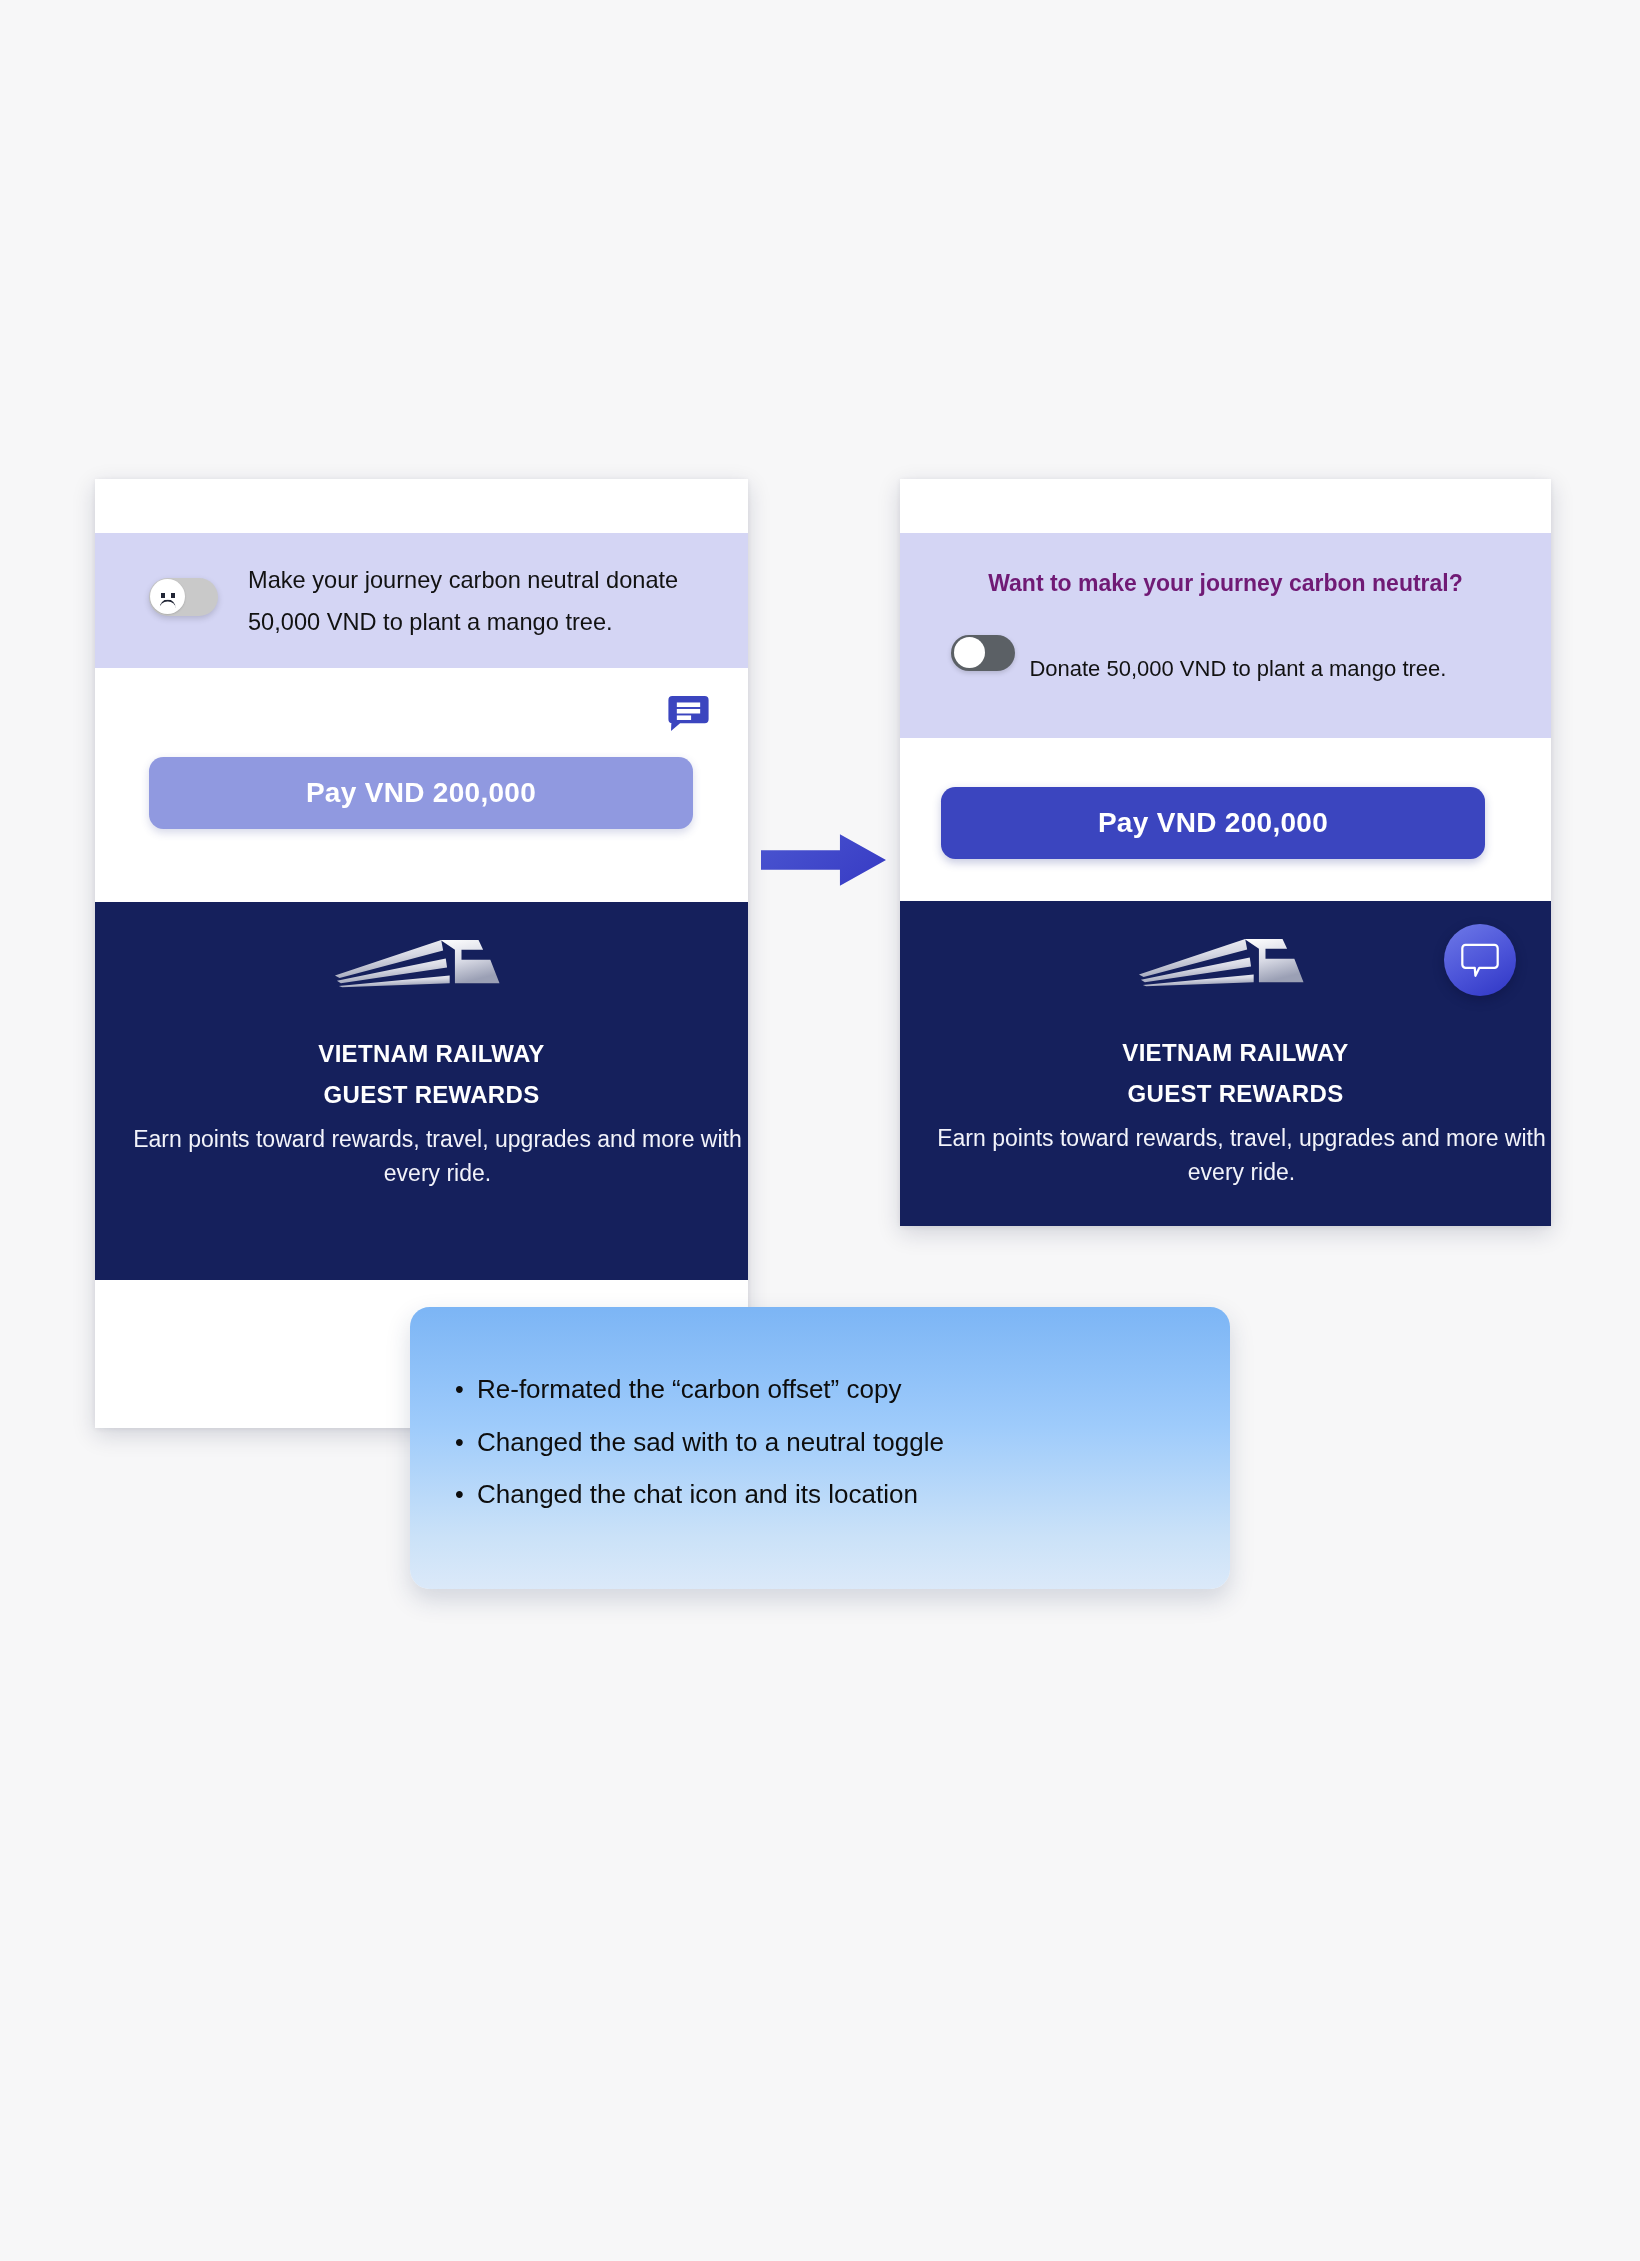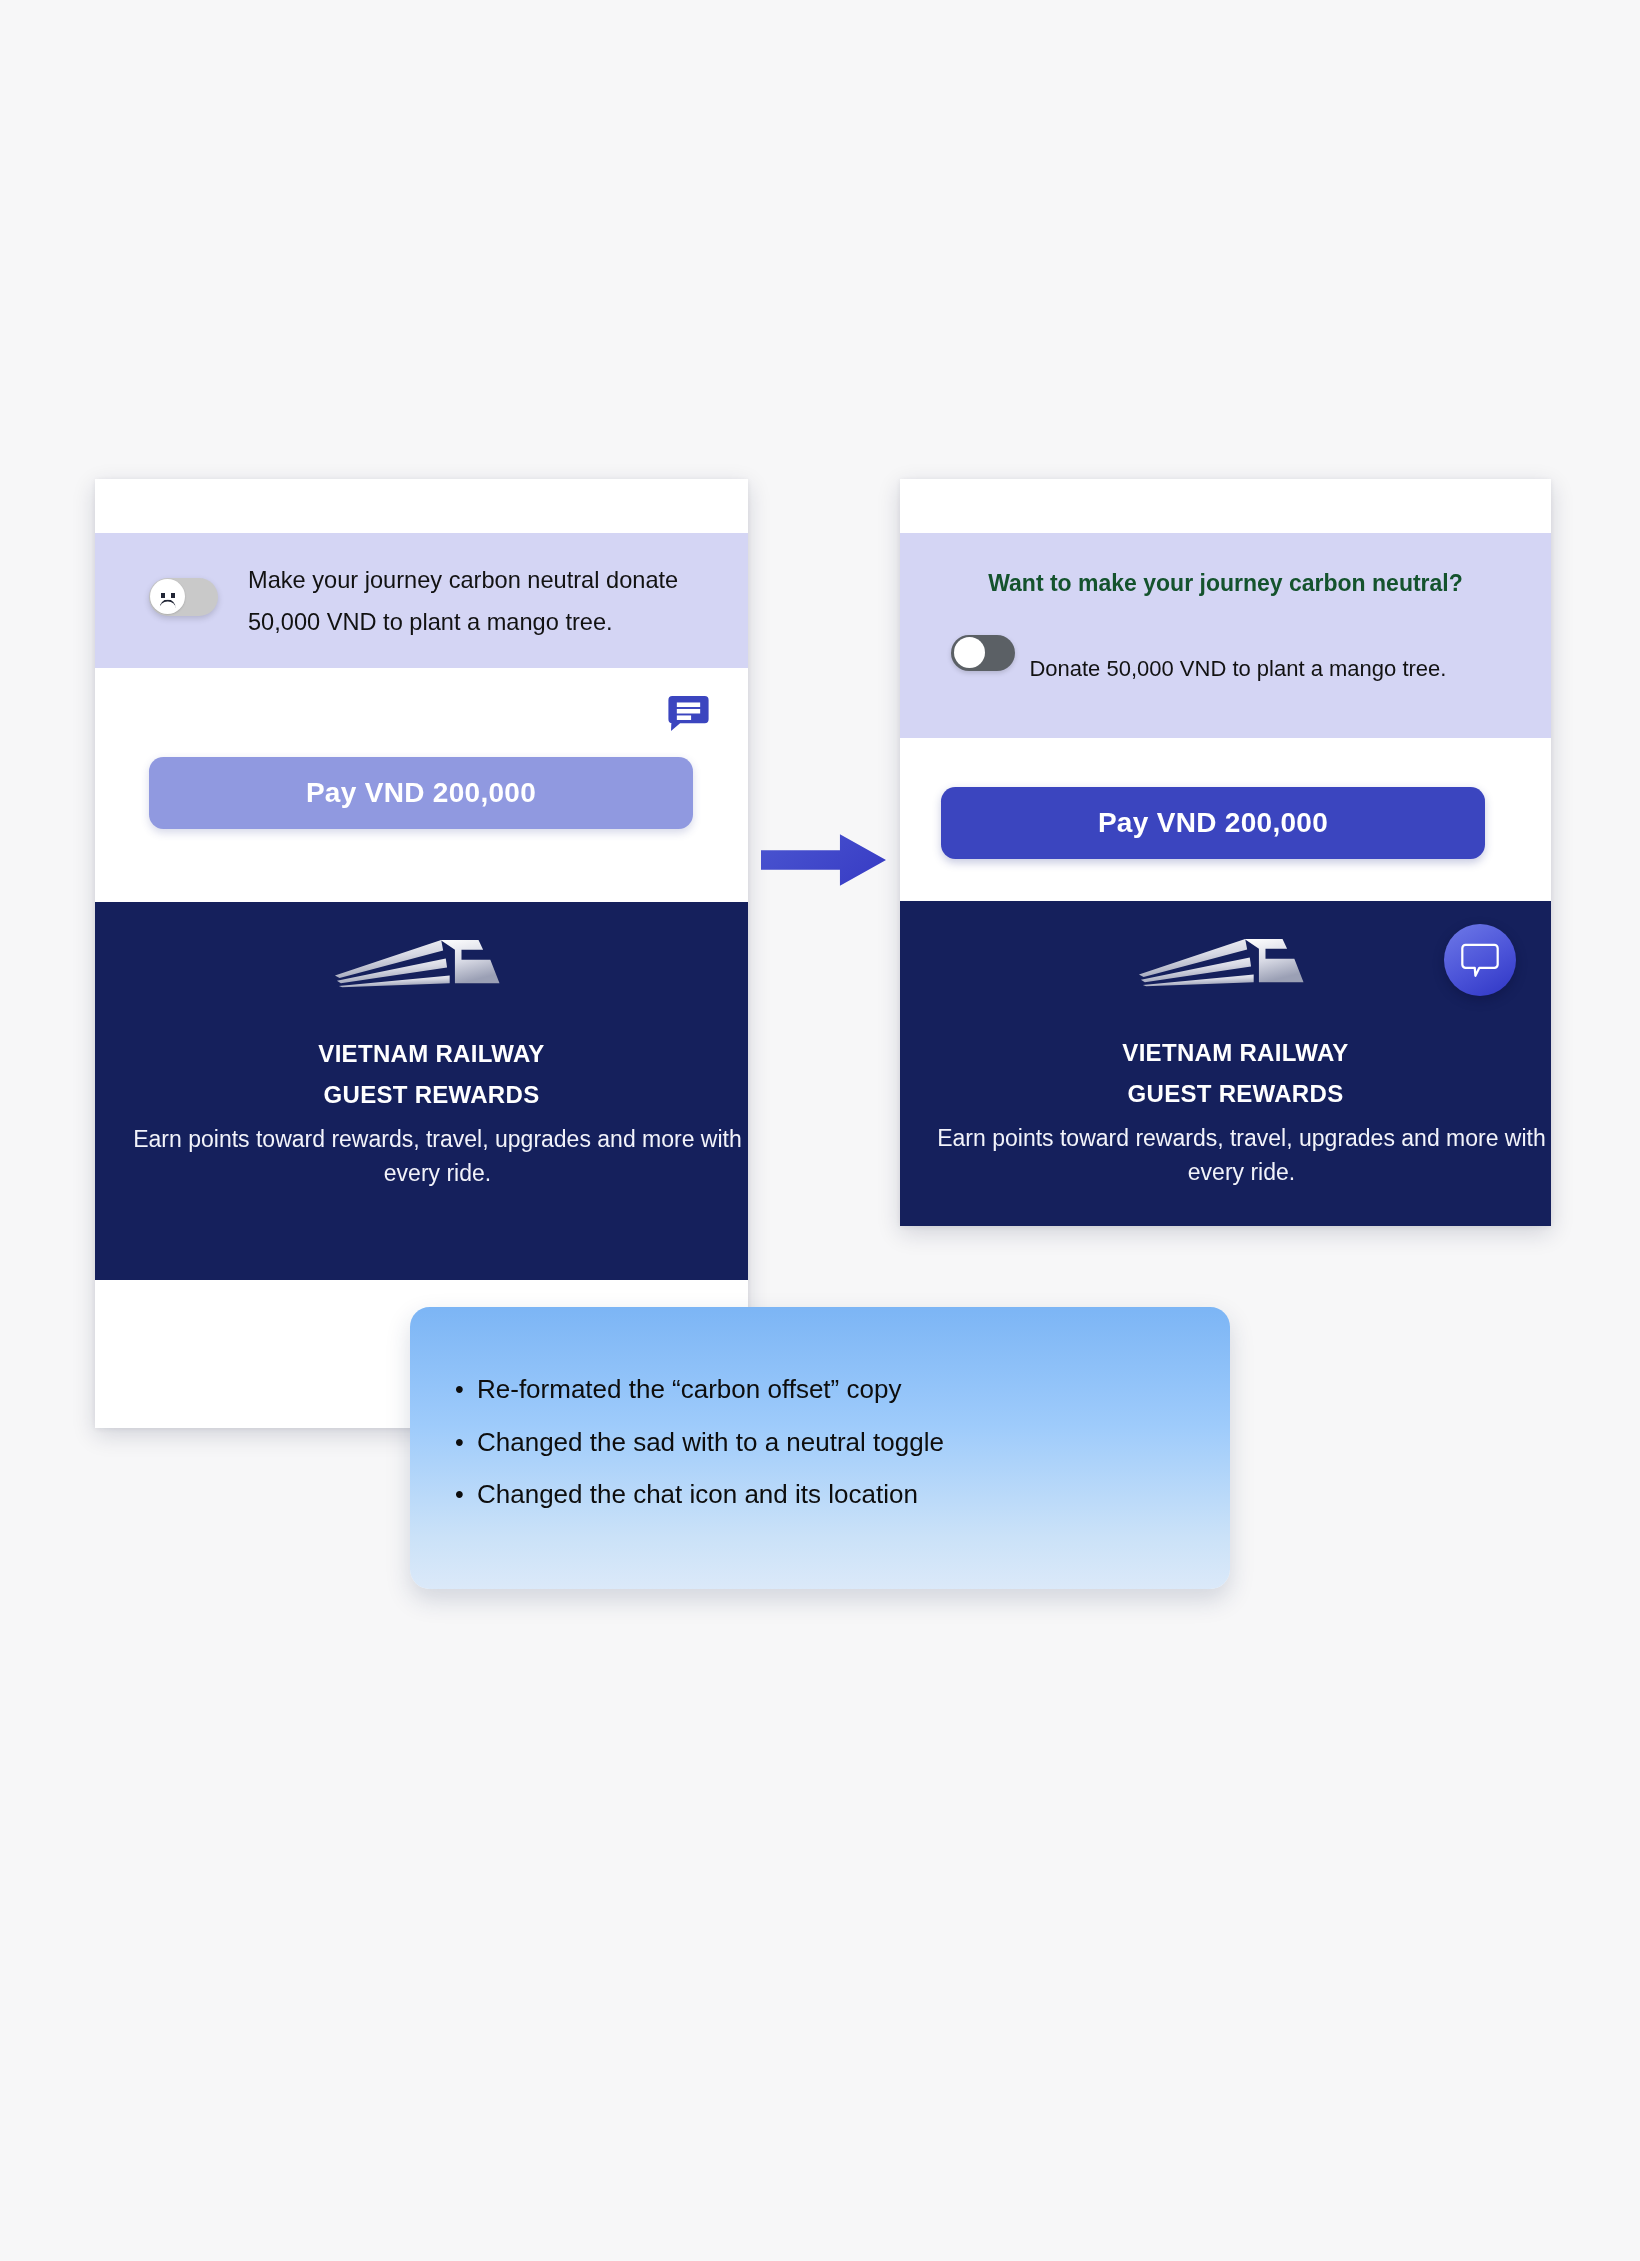--- a/index.html
+++ b/index.html
@@ -152,21 +152,21 @@
   #card-after { left: 900px; top: 479px; width: 651px; height: 747px; }
 
   #after-lav { height: 205px; }
   .after-heading {
     position: absolute;
     left: 0; right: 0;
     top: 37px;
     text-align: center;
     font-size: 23px;
     font-weight: bold;
-    color: #14532d;
+    color: #701a75;
   }
   .after-toggle-row {
     position: absolute;
     left: 51px;
     top: 90px;
     display: flex;
     align-items: center;
   }
   .after-toggle {
     width: 64px;

